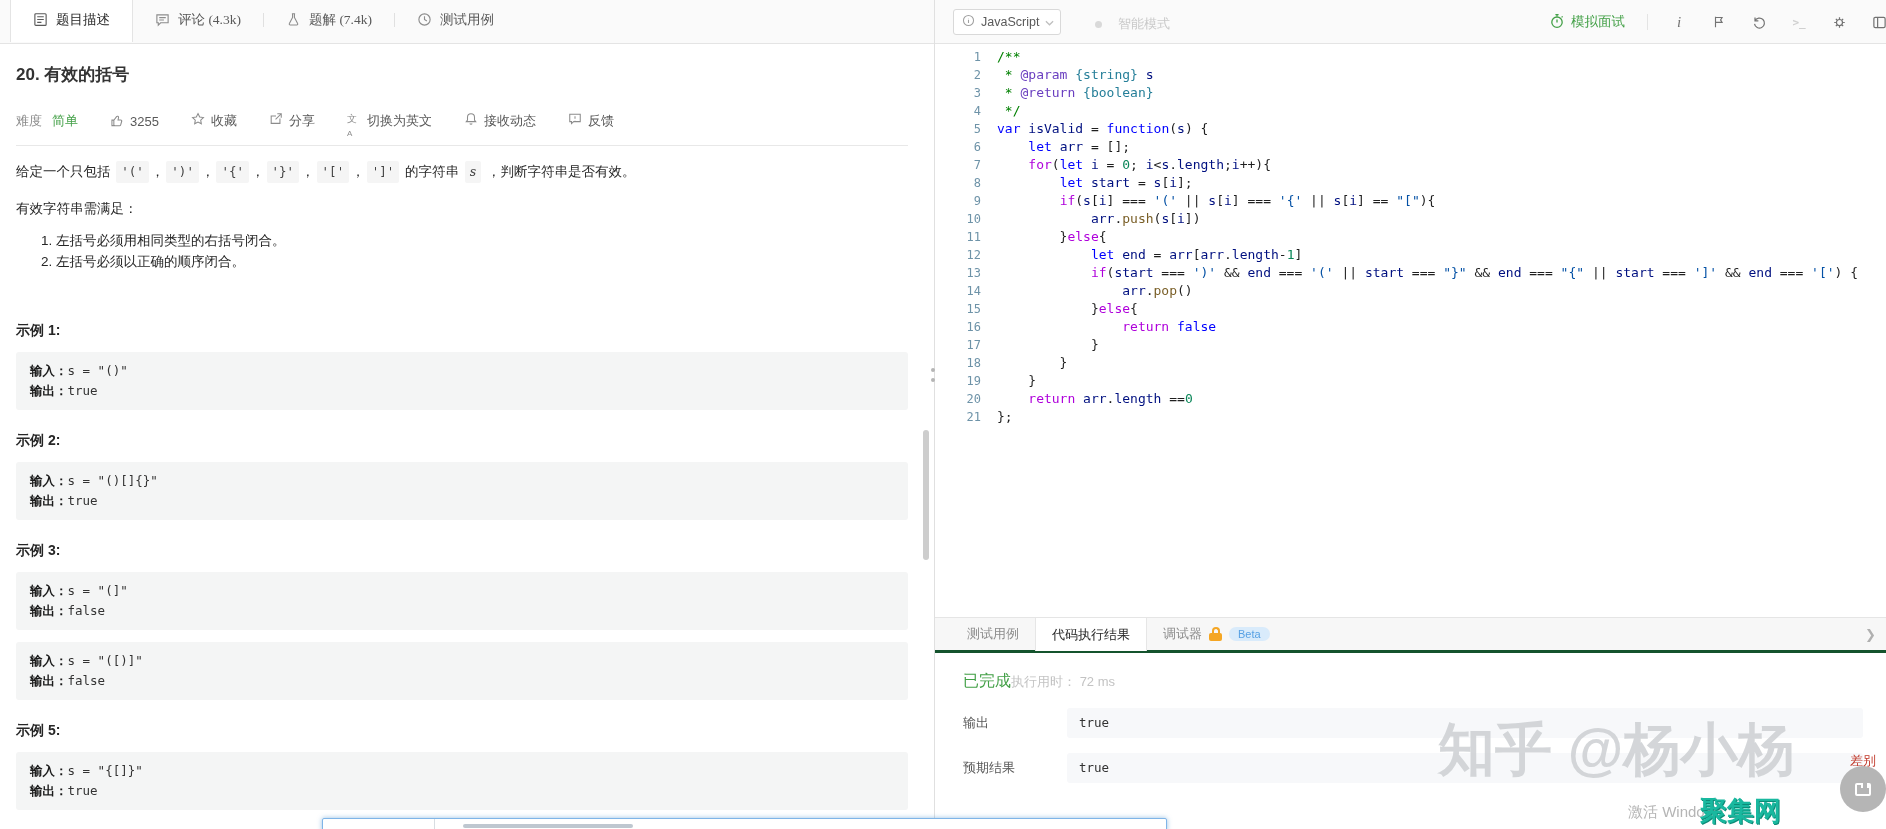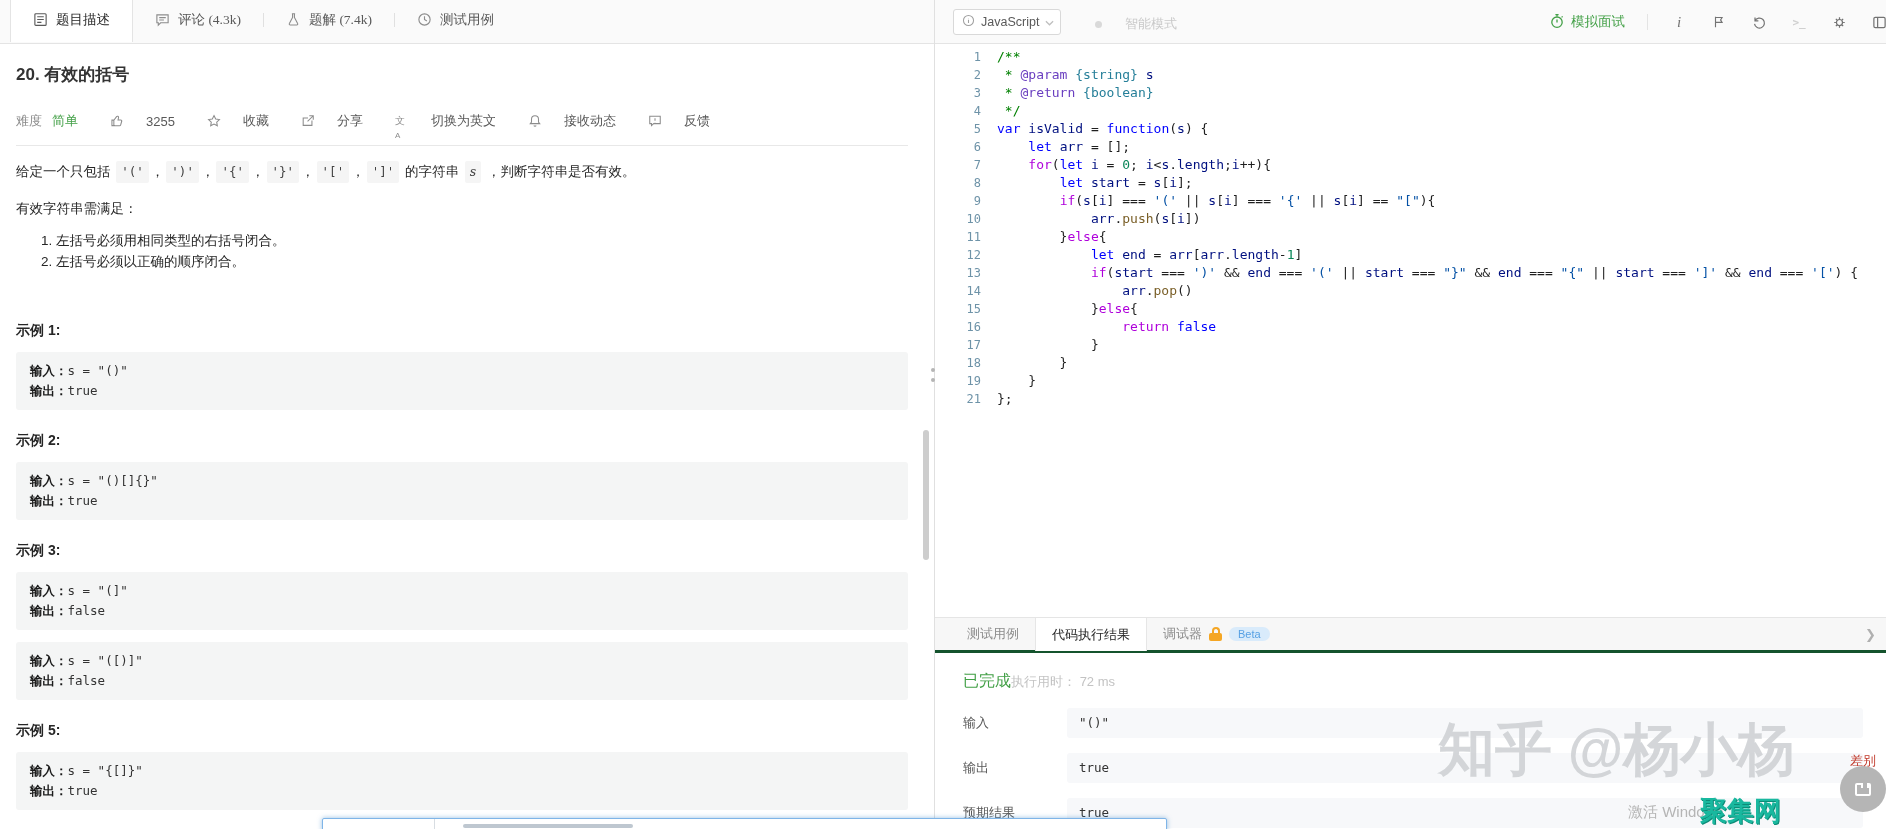--- a/index.html
+++ b/index.html
@@ -17,37 +17,37 @@
   .tab.active { background:#fff; border-left:1px solid #e4e4e4; border-right:1px solid #e4e4e4;
                 color:#262626; height:45px; }
   .tab-sep { width:1px; height:14px; background:#e0e0e0; align-self:center; }
   .ticon { width:15px; height:15px; flex:0 0 auto; }
   .ticon svg { display:block; }
 
   
   .lang-select { position:absolute; left:953px; top:9px; width:108px; height:26px; background:#fff;
                  border:1px solid #d9d9d9; border-radius:3px; display:flex; align-items:center;
                  gap:6px; padding:8px 8px; font-size:12.5px; color:#595959; cursor:pointer;justify-content:space-between; }
-  .smart-mode { position:absolute; left:1095px; top:15px; display:flex; align-items:center; gap:23px;
+  .smart-mode { position:absolute; left:1095px; top:15px; display:flex; align-items:center; gap:16px;
                 font-size:13px; color:#c9c9c9; }
   .smart-dot { width:7px; height:7px; border-radius:50%; background:#d9d9d9; }
   .toolbar-right { position:absolute; right:8px; top:0; height:44px; display:flex; align-items:center; gap:22px; }
   .mock { display:flex; align-items:center; gap:6px; color:#43a047; font-size:13.5px; cursor:pointer; }
   .tb-sep { width:1px; height:16px; background:#e4e4e4; }
   .tb-icon { width:18px; height:18px; display:flex; align-items:center; justify-content:center;
              color:#737373; cursor:pointer; font-size:14px; }
   .tb-icon.dim { color:#d0d0d0; }
   .tb-icon.cut { margin-right:-10px; }
 
   
   .left-panel { position:absolute; left:0; top:45px; width:934px; height:784px; background:#fff; overflow:hidden; }
   .lp-inner { padding:14px 26px 0 16px; }
   .p-title { font-size:17px; font-weight:600; color:#333; margin-top:4px; }
   .meta { display:flex; align-items:center; gap:10px; margin-top:26px; font-size:13px; color:#8c8c8c; }
-  .meta .item { display:flex; align-items:center; gap:22px; cursor:pointer; color:#595959; }
+  .meta .item { display:flex; align-items:flex-start; gap:6px; cursor:pointer; color:#595959; }
   .meta .lbl { color:#8c8c8c; }
   .meta .easy { color:#43a047; }
   .meta .gap { width:12px; }
   .micon { width:14px; height:14px; color:#8c8c8c; }
   .micon svg { display:block; }
   .hr { height:1px; background:#e8e8e8; margin-top:15px; }
   .desc { margin-top:15px; font-size:13.5px; line-height:22px; color:#262626; }
   .chip { display:inline-block; background:#f5f5f5; border-radius:2px; padding:0 5px;
           font-size:12.5px; color:#444; margin:0 2px; }
   .chip.vchip { font-family:"DejaVu Serif","Liberation Serif",serif; font-style:italic; }
@@ -340,20 +340,21 @@
       <div class="cl"><span class="ln">10</span><span class="ct"><span class="pl">            </span><span class="vr">arr</span><span class="pl">.</span><span class="fn">push</span><span class="pl">(</span><span class="vr">s</span><span class="pl">[</span><span class="vr">i</span><span class="pl">])</span></span></div>
       <div class="cl"><span class="ln">11</span><span class="ct"><span class="pl">        }</span><span class="kc">else</span><span class="pl">{</span></span></div>
       <div class="cl"><span class="ln">12</span><span class="ct"><span class="pl">            </span><span class="kd">let</span><span class="pl"> </span><span class="vr">end</span><span class="pl"> = </span><span class="vr">arr</span><span class="pl">[</span><span class="vr">arr</span><span class="pl">.</span><span class="vr">length</span><span class="pl">-</span><span class="nu">1</span><span class="pl">]</span></span></div>
       <div class="cl"><span class="ln">13</span><span class="ct"><span class="pl">            </span><span class="kc">if</span><span class="pl">(</span><span class="vr">start</span><span class="pl"> === </span><span class="st">')'</span><span class="pl"> &amp;&amp; </span><span class="vr">end</span><span class="pl"> === </span><span class="st">'('</span><span class="pl"> || </span><span class="vr">start</span><span class="pl"> === </span><span class="st">"}"</span><span class="pl"> &amp;&amp; </span><span class="vr">end</span><span class="pl"> === </span><span class="st">"{"</span><span class="pl"> || </span><span class="vr">start</span><span class="pl"> === </span><span class="st">']'</span><span class="pl"> &amp;&amp; </span><span class="vr">end</span><span class="pl"> === </span><span class="st">'['</span><span class="pl">) {</span></span></div>
       <div class="cl"><span class="ln">14</span><span class="ct"><span class="pl">                </span><span class="vr">arr</span><span class="pl">.</span><span class="fn">pop</span><span class="pl">()</span></span></div>
       <div class="cl"><span class="ln">15</span><span class="ct"><span class="pl">            }</span><span class="kc">else</span><span class="pl">{</span></span></div>
       <div class="cl"><span class="ln">16</span><span class="ct"><span class="pl">                </span><span class="kc">return</span><span class="pl"> </span><span class="kd">false</span></span></div>
       <div class="cl"><span class="ln">17</span><span class="ct"><span class="pl">            }</span></span></div>
       <div class="cl"><span class="ln">18</span><span class="ct"><span class="pl">        }</span></span></div>
       <div class="cl"><span class="ln">19</span><span class="ct"><span class="pl">    }</span></span></div>
+      <div class="cl"><span class="ln">20</span><span class="ct"><span class="pl">    </span><span class="kc">return</span><span class="pl"> </span><span class="vr">arr</span><span class="pl">.</span><span class="vr">length</span><span class="pl"> ==</span><span class="nu">0</span></span></div>
       <div class="cl"><span class="ln">21</span><span class="ct"><span class="pl">};</span></span></div>
     </div>
 </div>
 
 <div class="console">
   <div class="c-tabs">
     <div class="c-tab">
       <span>测试用例</span>
     </div>
     <div class="c-tab active">
@@ -370,24 +371,20 @@
     <div class="c-chevron">❯</div>
   </div>
   <div class="status-row">
     <span class="status">已完成</span>
     <span class="runtime">
       <span>执行用时：</span>
       <span>72 ms</span>
     </span>
   </div>
   <div class="crows">
-      <div class="crow">
-        <div class="clabel">输入</div>
-        <div class="cval mono">"()"</div>
-      </div>
       <div class="crow">
         <div class="clabel">输出</div>
         <div class="cval mono">true</div>
       </div>
       <div class="crow">
         <div class="clabel">预期结果</div>
         <div class="cval mono">true</div>
       </div>
     </div>
 </div>

